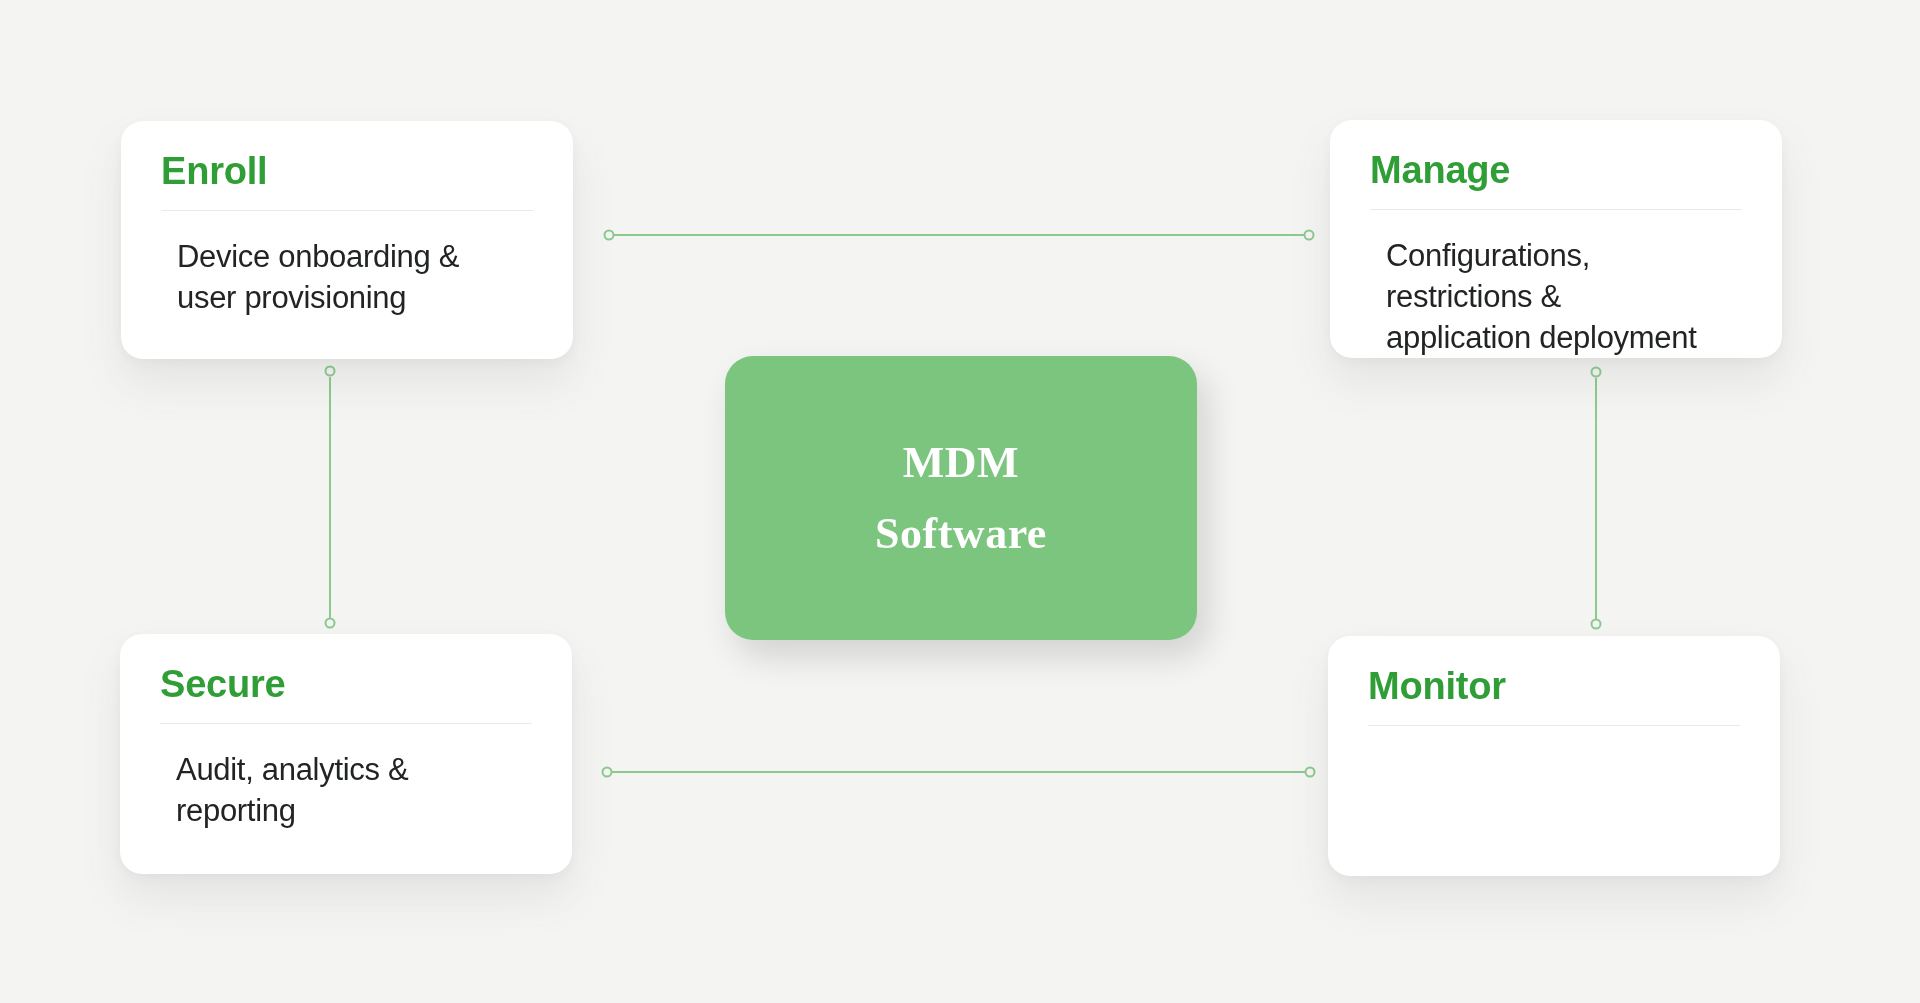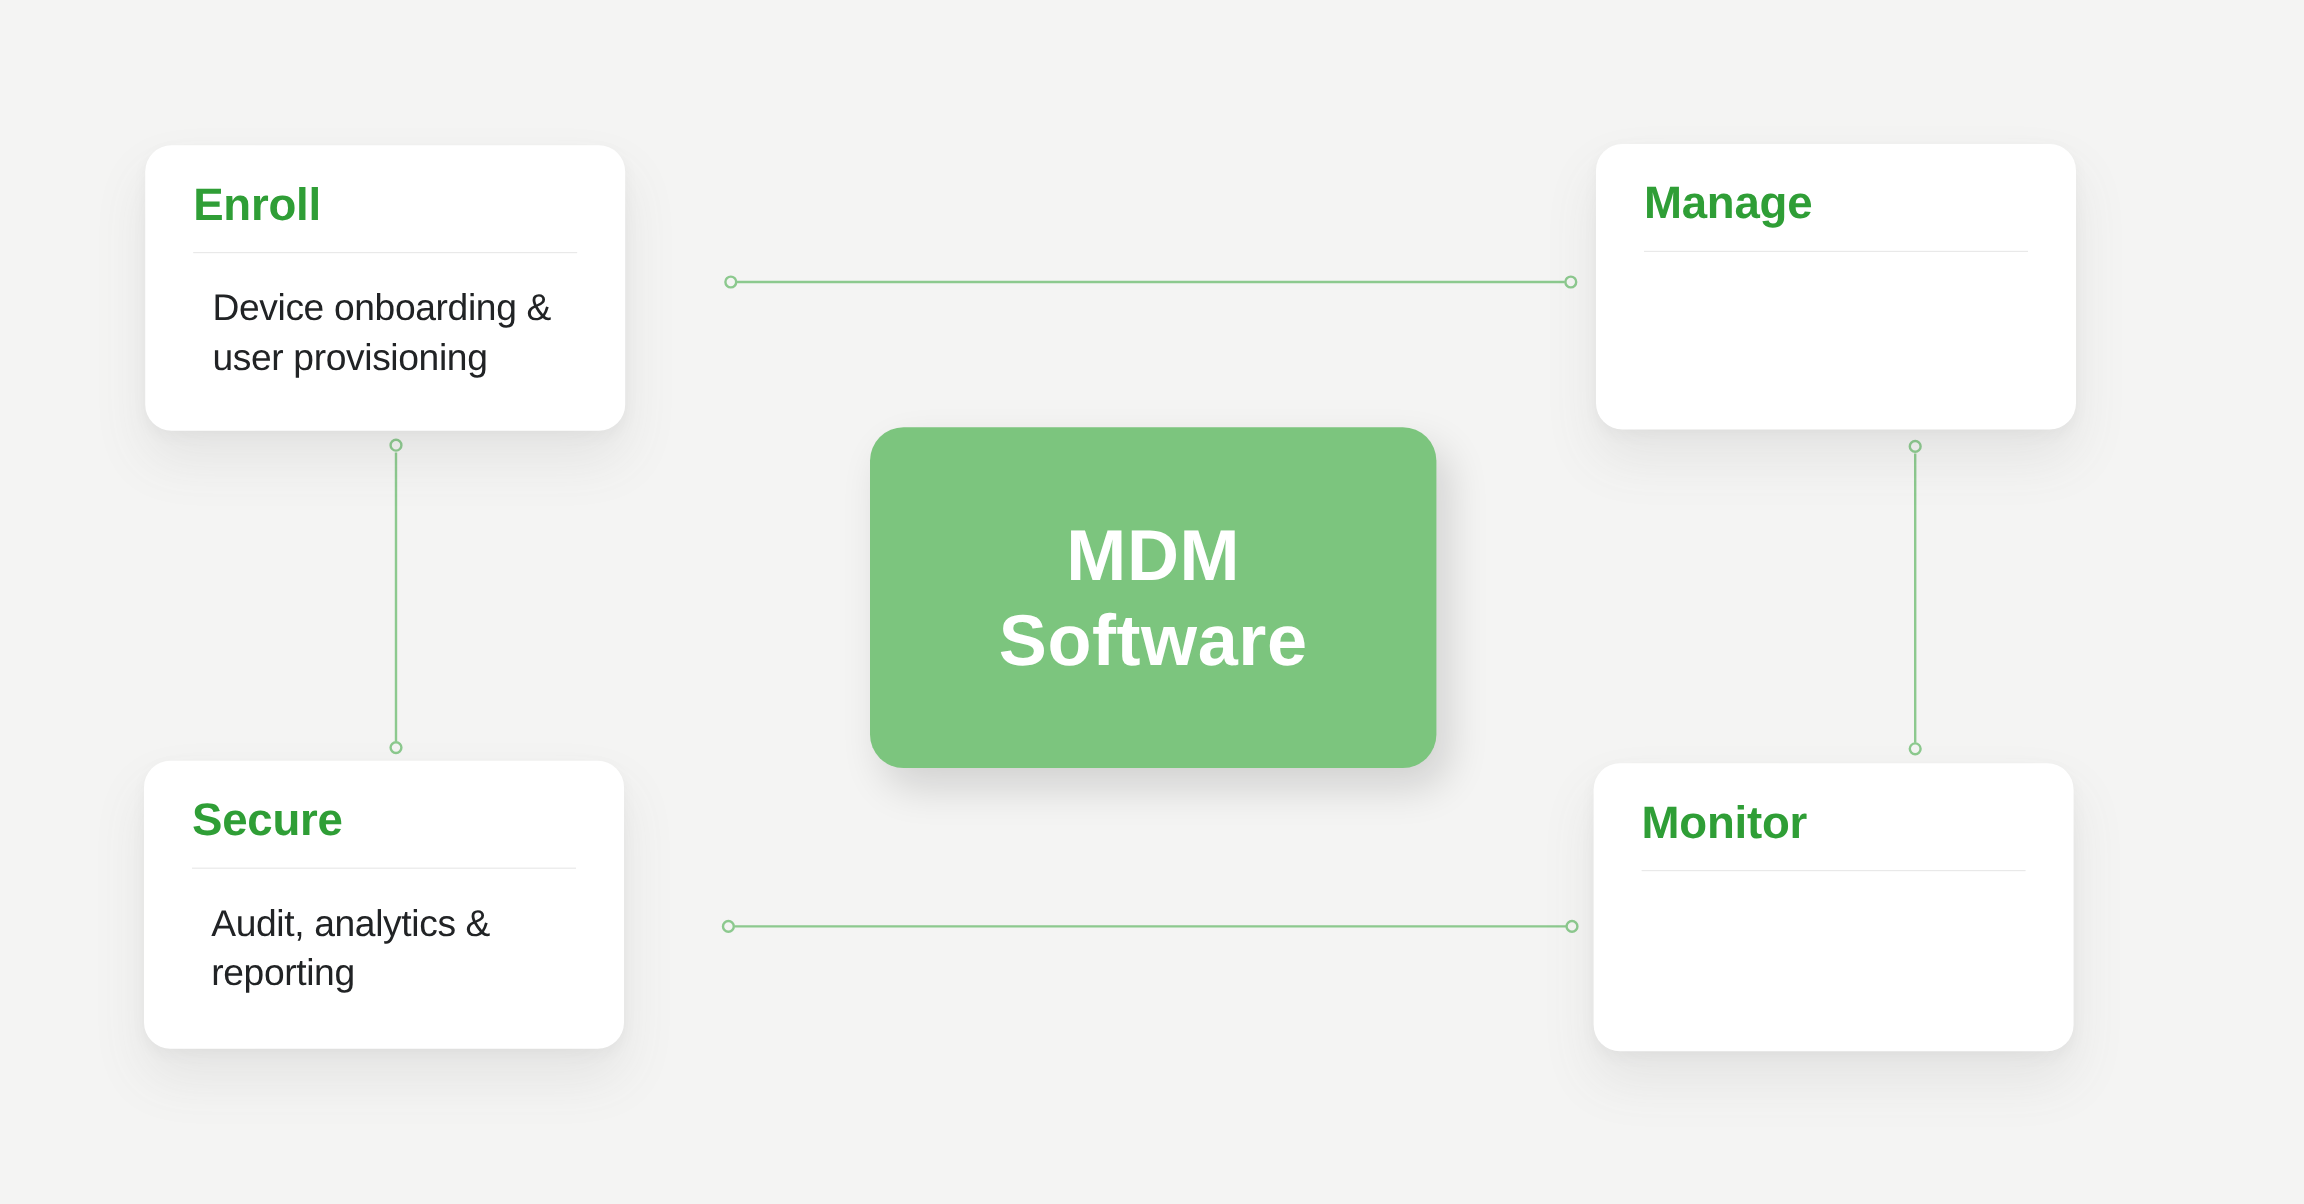--- a/index.html
+++ b/index.html
@@ -35,21 +35,21 @@
     stroke:var(--line-green);
     stroke-width:2;
   }
   .connectors circle{
     stroke:var(--line-green);
     stroke-width:2;
     fill:var(--background);
   }
   .card{
     position:absolute;
-    width:400px;
+    width:452px;
     height:238px;
     background:var(--card-bg);
     border-radius:22px;
     padding:28px 40px;
     box-shadow:0 24px 44px rgba(100,100,95,0.10), 0 4px 12px rgba(0,0,0,0.04);
   }
   .card--enroll{left:121px;top:121px;}
   .card--manage{left:1330px;top:120px;}
   .card--secure{left:120px;top:634px;height:240px;}
   .card--monitor{left:1328px;top:636px;height:240px;}
@@ -80,23 +80,23 @@
     width:472px;height:284px;
     background:var(--box-green);
     border-radius:28px;
     display:flex;
     align-items:center;
     justify-content:center;
     text-align:center;
     box-shadow:10px 16px 34px rgba(0,0,0,0.14);
   }
   .mdm-box .label{
-    font-family:Liberation Sans, sans-serif;
+    font-family:Liberation Serif, serif;
     font-weight:800;
-    font-size:60px;
+    font-size:44px;
     line-height:71px;
     letter-spacing:0.5px;
     color:var(--center-text);
     white-space:pre-line;
   }
 </style>
 </head>
 <body>
 
 <div class="stage">
@@ -127,20 +127,22 @@
   <section class="card card--enroll">
     <h2>Enroll</h2>
     <div class="divider"></div>
     <p>Device onboarding &amp;
 user provisioning</p>
   </section>
 
   <section class="card card--manage">
     <h2>Manage</h2>
     <div class="divider"></div>
+    <p>Configurations, restrictions &amp;
+application deployment</p>
   </section>
 
   <section class="card card--secure">
     <h2>Secure</h2>
     <div class="divider"></div>
     <p>Audit, analytics &amp; reporting</p>
   </section>
 
   <section class="card card--monitor">
     <h2>Monitor</h2>

